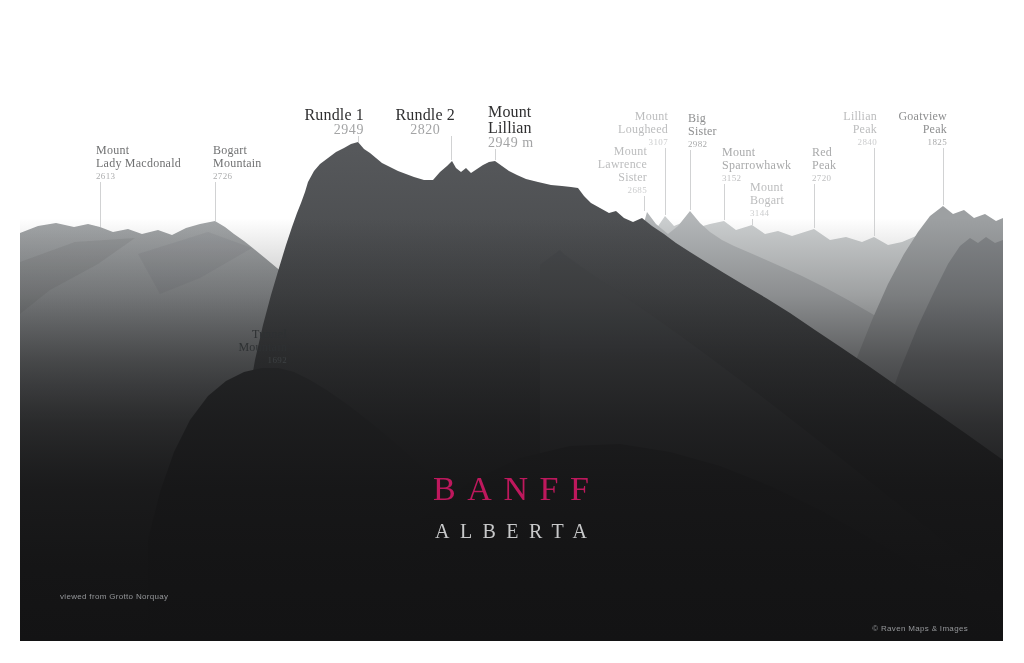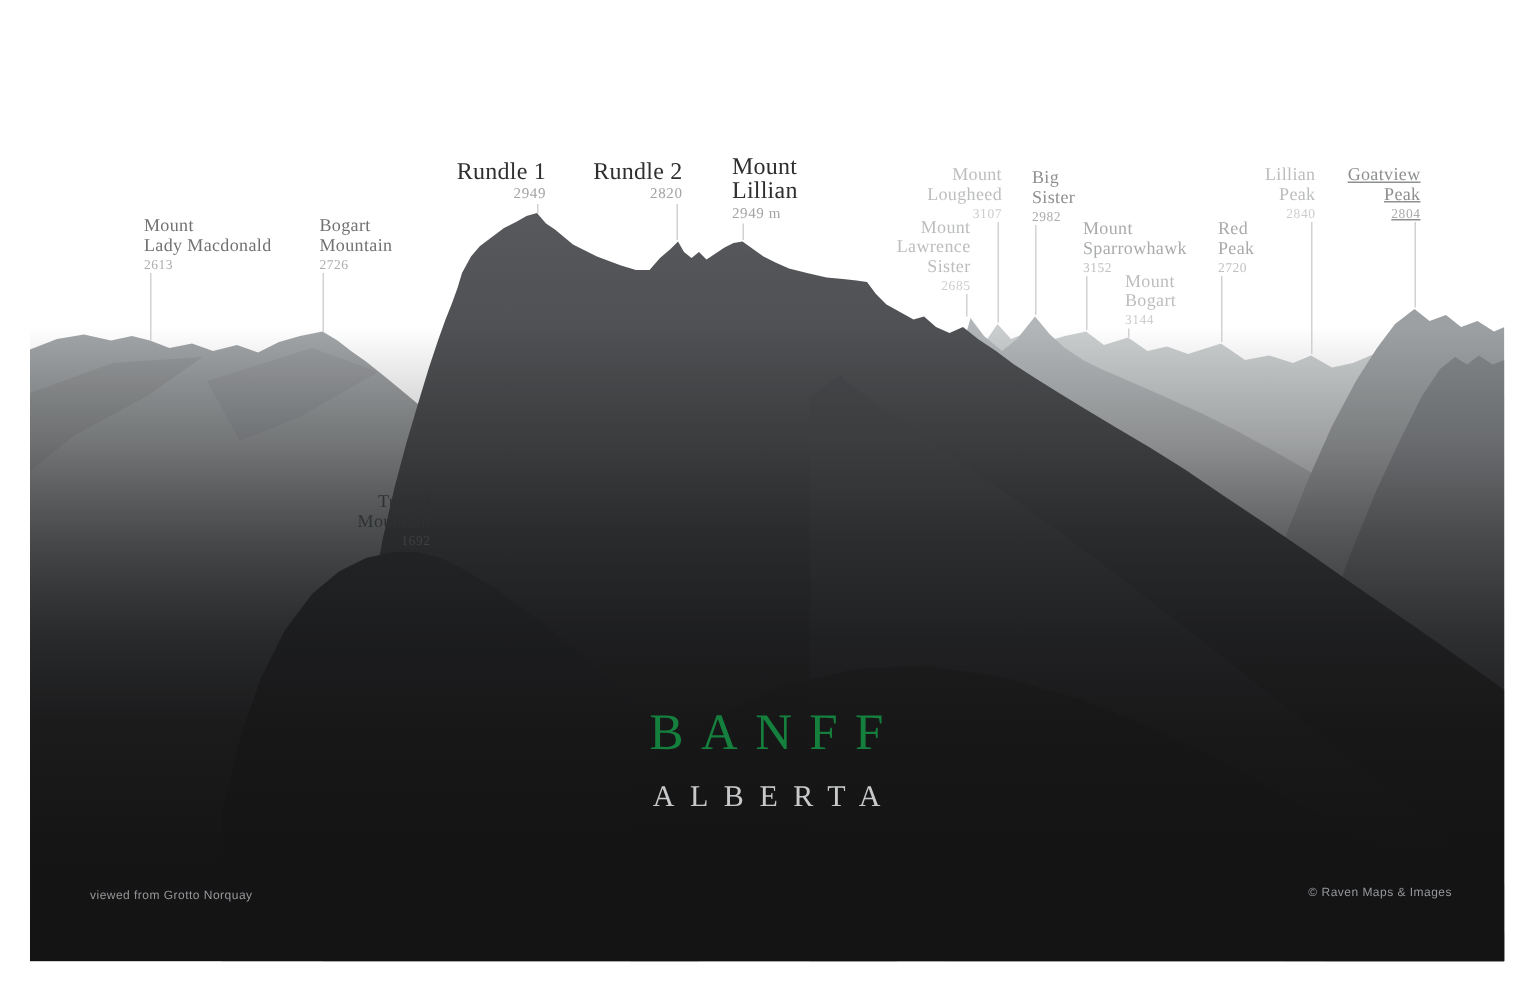--- a/index.html
+++ b/index.html
@@ -10,37 +10,37 @@
   #poster{
     position:absolute;left:20px;top:0;width:983px;height:641px;background:#ffffff;overflow:hidden;
   }
   #mountains{position:absolute;left:0;top:0;width:983px;height:641px;display:block;}
   .peak-label{
     position:absolute;font-family:"Liberation Serif", serif;font-size:12px;line-height:13px;
     letter-spacing:.02em;white-space:nowrap;
   }
   .peak-label.lg{font-size:16px;line-height:16px;letter-spacing:.01em;}
   .peak-label .peak-elev{display:block;font-size:9px;line-height:10px;margin-top:1px;letter-spacing:.04em;}
-  .peak-label.lg .peak-elev{font-size:10px;line-height:11px;}
+  .peak-label.lg .peak-elev{font-size:14px;line-height:11px;}
   .peak-label.align-right{text-align:right;}
   .leader-line{position:absolute;width:1px;}
   #title-block{position:absolute;left:491px;top:471px;transform:translateX(-50%);text-align:center;}
   #poster-title{
     font-size:34px;line-height:36px;letter-spacing:.34em;margin-right:-.34em;
     font-family:"Liberation Serif", serif;font-weight:500;
   }
   #poster-subtitle{
     margin-top:16px;font-size:20px;line-height:17px;letter-spacing:.52em;margin-right:-.52em;
     font-family:"Liberation Serif", serif;
   }
   .footer-note{
     position:absolute;font-family:"Liberation Sans", sans-serif;font-size:8px;letter-spacing:.04em;
   }
   #footer-left{left:40px;top:592px;}
-  #footer-right{right:35px;top:590px;}
+  #footer-right{right:35px;top:624px;}
 </style>
 </head>
 <body>
 
 <div id="poster">
 
   <svg id="mountains" viewBox="0 0 983 641" preserveAspectRatio="none" xmlns="http://www.w3.org/2000/svg">
     <defs>
       <linearGradient id="gLeft" gradientUnits="userSpaceOnUse" x1="0" y1="215" x2="0" y2="470">
         <stop offset="0" stop-color="#a4a7a9"></stop>
@@ -111,21 +111,21 @@
         <span style="display: block;">Bogart</span>
         <span style="display: block;">Mountain</span>
         <span class="peak-elev" style="color: rgb(172, 173, 174);">2726</span>
       </div>
       <div class="peak-label lg align-right" style="top: 107px; right: 639px; color: rgb(47, 47, 48);">
         <span style="display: block;">Rundle 1</span>
         <span class="peak-elev" style="color: rgb(163, 164, 165);">2949</span>
       </div>
       <div class="peak-label lg align-right" style="top: 107px; right: 548px; color: rgb(47, 47, 48);">
         <span style="display: block;">Rundle 2</span>
-        <span class="peak-elev" style="color: rgb(163, 164, 165);">2820</span>
+        <span class="peak-elev" style="color: rgb(163, 164, 165); text-align: center;">2820</span>
       </div>
       <div class="peak-label lg" style="top: 104px; left: 468px; color: rgb(47, 47, 48);">
         <span style="display: block;">Mount</span>
         <span style="display: block;">Lillian</span>
         <span class="peak-elev" style="color: rgb(163, 164, 165);">2949 m</span>
       </div>
       <div class="peak-label md align-right" style="top: 110px; right: 335px; color: rgb(188, 189, 190);">
         <span style="display: block;">Mount</span>
         <span style="display: block;">Lougheed</span>
         <span class="peak-elev" style="color: rgb(204, 205, 206);">3107</span>
@@ -154,32 +154,32 @@
       <div class="peak-label md" style="top: 146px; left: 792px; color: rgb(169, 170, 171);">
         <span style="display: block;">Red</span>
         <span style="display: block;">Peak</span>
         <span class="peak-elev" style="color: rgb(192, 193, 194);">2720</span>
       </div>
       <div class="peak-label md align-right" style="top: 110px; right: 126px; color: rgb(188, 189, 190);">
         <span style="display: block;">Lillian</span>
         <span style="display: block;">Peak</span>
         <span class="peak-elev" style="color: rgb(204, 205, 206);">2840</span>
       </div>
-      <div class="peak-label md align-right" style="top: 110px; right: 56px; color: rgb(142, 143, 144); text-decoration: underline;">
+      <div class="peak-label md align-right" style="top: 110px; right: 56px; color: rgb(142, 143, 144);">
         <span style="display: block;">Goatview</span>
         <span style="display: block;">Peak</span>
-        <span class="peak-elev" style="color: rgb(169, 170, 171);">2804</span>
+        <span class="peak-elev" style="color: rgb(169, 170, 171);">1825</span>
       </div>
       <div class="peak-label md align-right" style="top: 328px; right: 716px; color: rgb(46, 49, 51);">
         <span style="display: block;">Tunnel</span>
         <span style="display: block;">Mountain</span>
         <span class="peak-elev" style="color: rgb(61, 65, 67);">1692</span>
       </div>
     </div>
 
   <div id="title-block">
-    <div id="poster-title" style="color: #15803d;">BANFF</div>
+    <div id="poster-title" style="color: #be185d;">BANFF</div>
     <div id="poster-subtitle" style="color: rgb(200, 201, 202);">ALBERTA</div>
   </div>
 
   <div id="footer-left" class="footer-note" style="color: rgb(149, 151, 154);">viewed from Grotto Norquay</div>
   <div id="footer-right" class="footer-note" style="color: rgb(149, 151, 154);">© Raven Maps &amp; Images</div>
 </div>
 
 </body></html>

